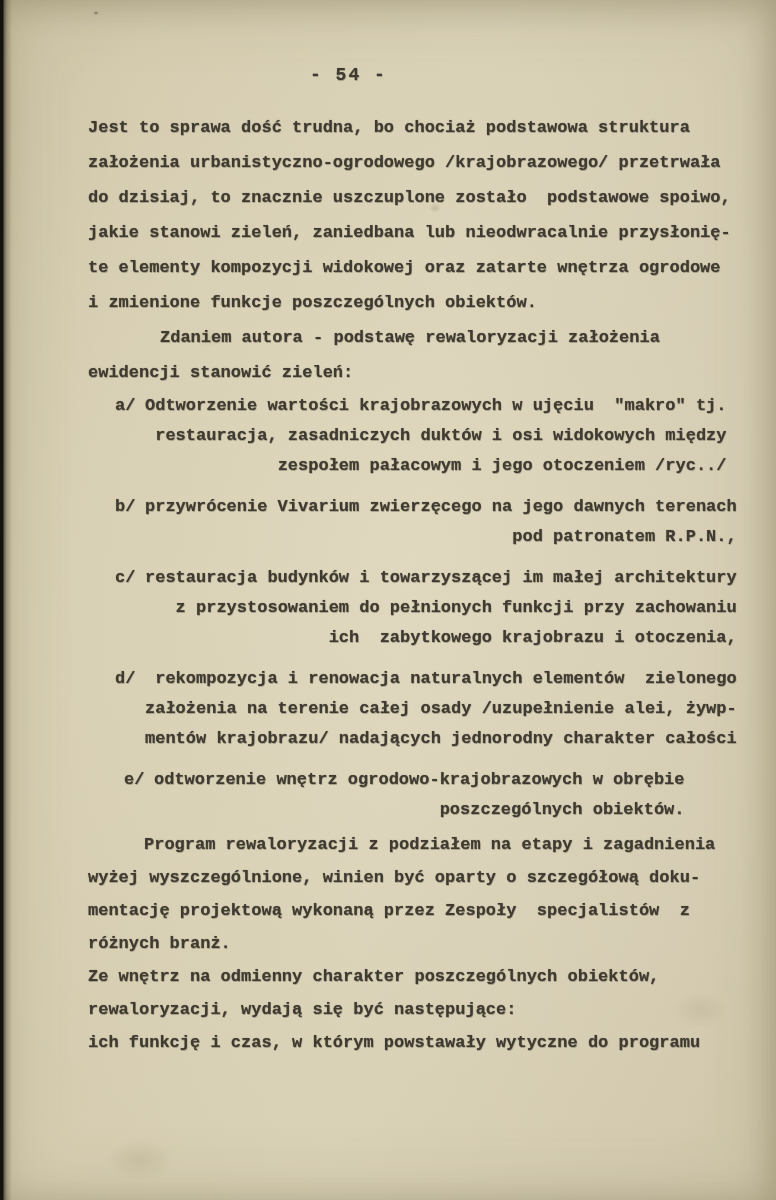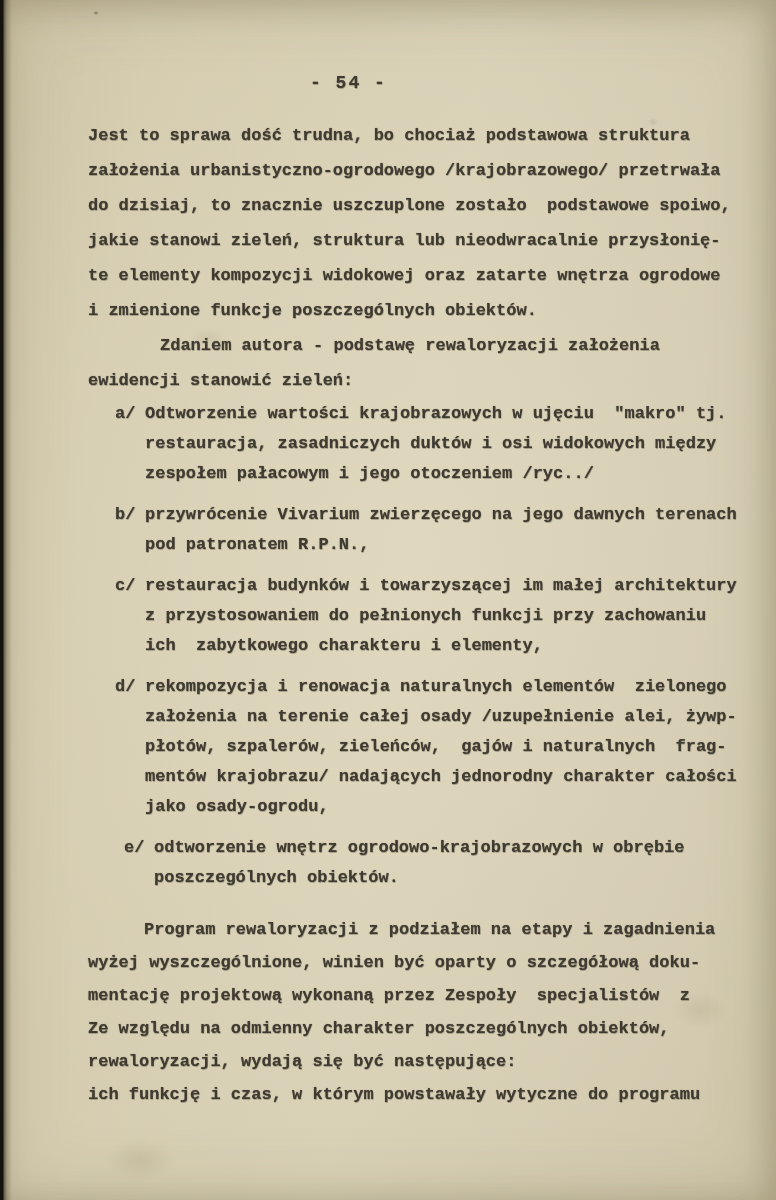--- a/index.html
+++ b/index.html
@@ -44,21 +44,21 @@
     width: 12px; height: 100%;
     background: linear-gradient(to right,
       #15130d 0, #15130d 3px,
       rgba(44,39,27,0.60) 4px,
       rgba(84,75,52,0.30) 7px,
       rgba(84,75,52,0.0) 12px);
     z-index: 3;
   }
   .content {
     position: absolute;
-    left: 0; top: 16px;
+    left: 0; top: 8px;
     width: 652px;
     box-sizing: border-box;
     padding: 56px 44px 0 88px;
     z-index: 2;
   }
   .ink {
     text-shadow: 0 0 1px rgba(62, 56, 45, 0.60), 0.5px 0.5px 0 rgba(62, 56, 45, 0.28);
   }
   .page-number {
     width: fit-content;
@@ -74,51 +74,51 @@
   .line {
     white-space: pre;
     line-height: 35px;
   }
   .para { margin: 0; }
   
   [data-name="paragraph-2"] .line:first-child { text-indent: 72px; }
   [data-name="paragraph-3"] .line:first-child { text-indent: 56px; }
   [data-name="paragraph-3"] .line,
   [data-name="paragraph-4"] .line { line-height: 33px; }
-  [data-name="paragraph-3"] { margin-top: 20px; }
+  [data-name="paragraph-3"] { margin-top: 3px; }
   .list {
     margin-top: 1px;
   }
   .list-item {
     display: flex;
     padding-left: 27px;
     margin-bottom: 11px;
   }
-  .list-item .line { line-height: 30px; }
+  .list-item .line { line-height: 30px; text-align: right; }
   .list-item .marker {
     flex: 0 0 30px;
     line-height: 30px;
     white-space: pre;
   }
   .list-item[data-name="list-item-e"] { margin-left: 9px; margin-bottom: 2px; }
   .item-lines { flex: 1 1 auto; }
 </style>
 </head>
 <body>
 
 <div class="page" data-name="scanned-document-page">
   <div class="edge-left" data-name="scan-edge-shadow"></div>
   <div class="content" data-name="page-content">
     <div class="page-number ink" data-name="page-number">- 54 -</div>
     <div class="doc ink" id="doc" data-name="document-text">
         <div class="para" data-name="paragraph-1">
           <div class="line" data-name="text-line">Jest to sprawa dość trudna, bo chociaż podstawowa struktura</div>
           <div class="line" data-name="text-line">założenia urbanistyczno-ogrodowego /krajobrazowego/ przetrwała</div>
           <div class="line" data-name="text-line">do dzisiaj, to znacznie uszczuplone zostało  podstawowe spoiwo,</div>
-          <div class="line" data-name="text-line">jakie stanowi zieleń, struktura lub nieodwracalnie przysłonię-</div>
+          <div class="line" data-name="text-line">jakie stanowi zieleń, zaniedbana lub nieodwracalnie przysłonię-</div>
           <div class="line" data-name="text-line">te elementy kompozycji widokowej oraz zatarte wnętrza ogrodowe</div>
           <div class="line" data-name="text-line">i zmienione funkcje poszczególnych obiektów.</div>
         </div>
         <div class="para" data-name="paragraph-2">
           <div class="line" data-name="text-line">Zdaniem autora - podstawę rewaloryzacji założenia</div>
           <div class="line" data-name="text-line">ewidencji stanowić zieleń:</div>
         </div>
         <div class="list" data-name="guidelines-list">
           <div class="list-item" data-name="list-item-a">
             <span class="marker" data-name="list-item-marker">a/</span>
@@ -133,46 +133,45 @@
             <div class="item-lines" data-name="list-item-text">
               <div class="line" data-name="text-line">przywrócenie Vivarium zwierzęcego na jego dawnych terenach</div>
               <div class="line" data-name="text-line">pod patronatem R.P.N.,</div>
             </div>
           </div>
           <div class="list-item" data-name="list-item-c">
             <span class="marker" data-name="list-item-marker">c/</span>
             <div class="item-lines" data-name="list-item-text">
               <div class="line" data-name="text-line">restauracja budynków i towarzyszącej im małej architektury</div>
               <div class="line" data-name="text-line">z przystosowaniem do pełnionych funkcji przy zachowaniu</div>
-              <div class="line" data-name="text-line">ich  zabytkowego charakteru i elementy,</div>
+              <div class="line" data-name="text-line">ich  zabytkowego krajobrazu i otoczenia,</div>
             </div>
           </div>
           <div class="list-item" data-name="list-item-d">
             <span class="marker" data-name="list-item-marker">d/</span>
             <div class="item-lines" data-name="list-item-text">
               <div class="line" data-name="text-line">rekompozycja i renowacja naturalnych elementów  zielonego</div>
               <div class="line" data-name="text-line">założenia na terenie całej osady /uzupełnienie alei, żywp-</div>
-              <div class="line" data-name="text-line">płotów, szpalerów, zieleńców,  gajów i naturalnych  frag-</div>
               <div class="line" data-name="text-line">mentów krajobrazu/ nadających jednorodny charakter całości</div>
-              <div class="line" data-name="text-line">jako osady-ogrodu,</div>
             </div>
           </div>
           <div class="list-item" data-name="list-item-e">
             <span class="marker" data-name="list-item-marker">e/</span>
             <div class="item-lines" data-name="list-item-text">
               <div class="line" data-name="text-line">odtworzenie wnętrz ogrodowo-krajobrazowych w obrębie</div>
               <div class="line" data-name="text-line">poszczególnych obiektów.</div>
             </div>
           </div>
         </div>
         <div class="para" data-name="paragraph-3">
           <div class="line" data-name="text-line">Program rewaloryzacji z podziałem na etapy i zagadnienia</div>
           <div class="line" data-name="text-line">wyżej wyszczególnione, winien być oparty o szczegółową doku-</div>
           <div class="line" data-name="text-line">mentację projektową wykonaną przez Zespoły  specjalistów  z</div>
+          <div class="line" data-name="text-line">różnych branż.</div>
         </div>
         <div class="para" data-name="paragraph-4">
-          <div class="line" data-name="text-line">Ze względu na odmienny charakter poszczególnych obiektów,</div>
+          <div class="line" data-name="text-line">Ze wnętrz na odmienny charakter poszczególnych obiektów,</div>
           <div class="line" data-name="text-line">rewaloryzacji, wydają się być następujące:</div>
           <div class="line" data-name="text-line">ich funkcję i czas, w którym powstawały wytyczne do programu</div>
         </div>
       </div>
   </div>
 </div>
 
 </body></html>

